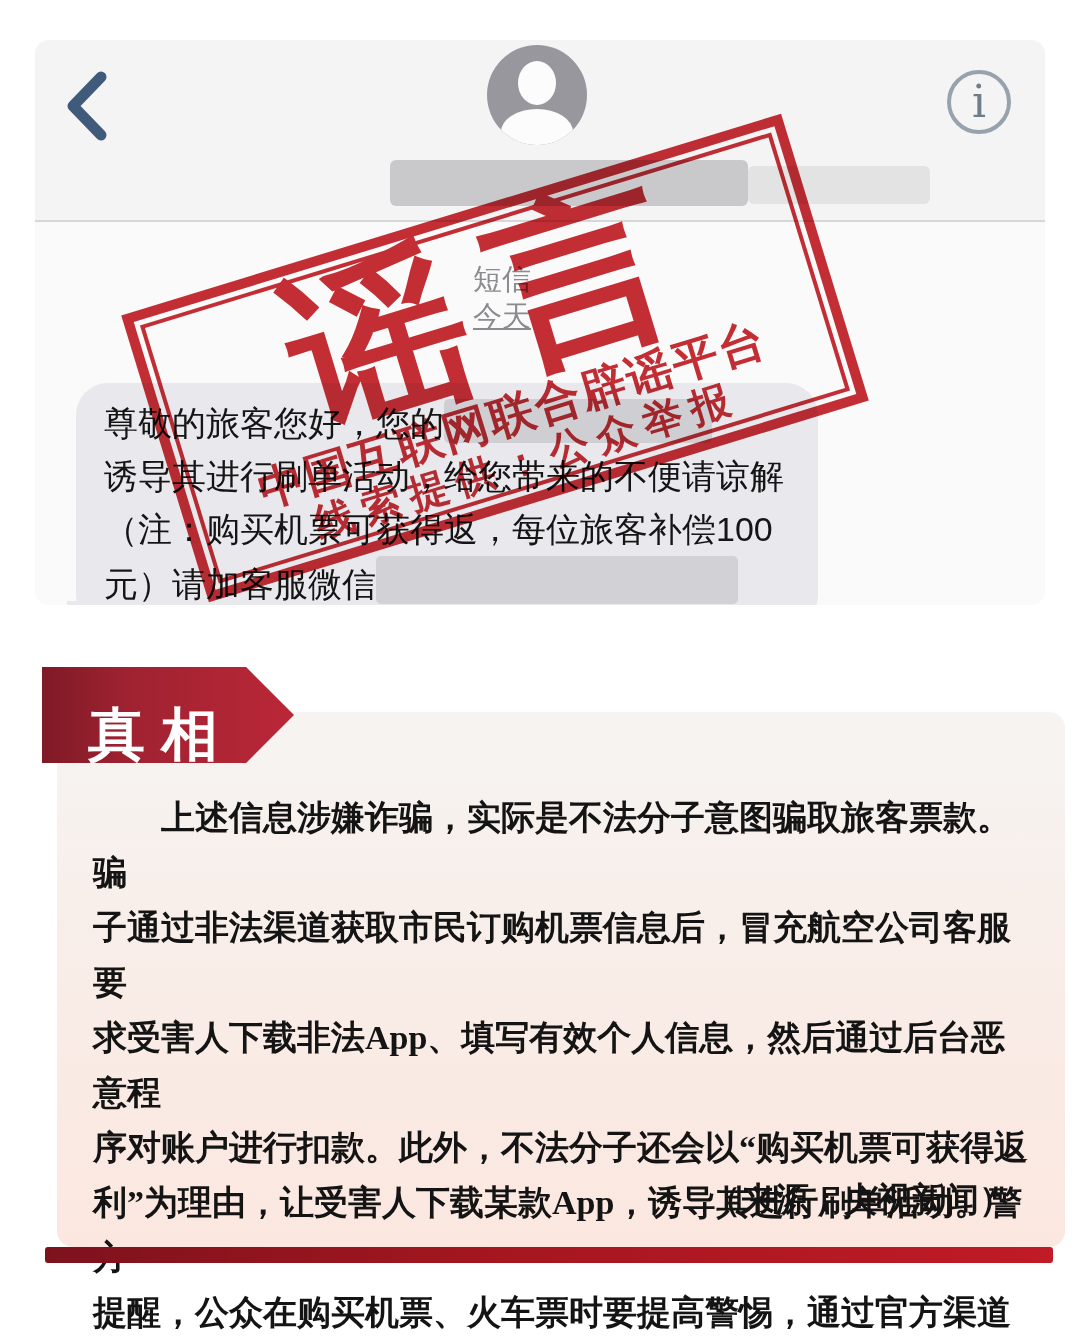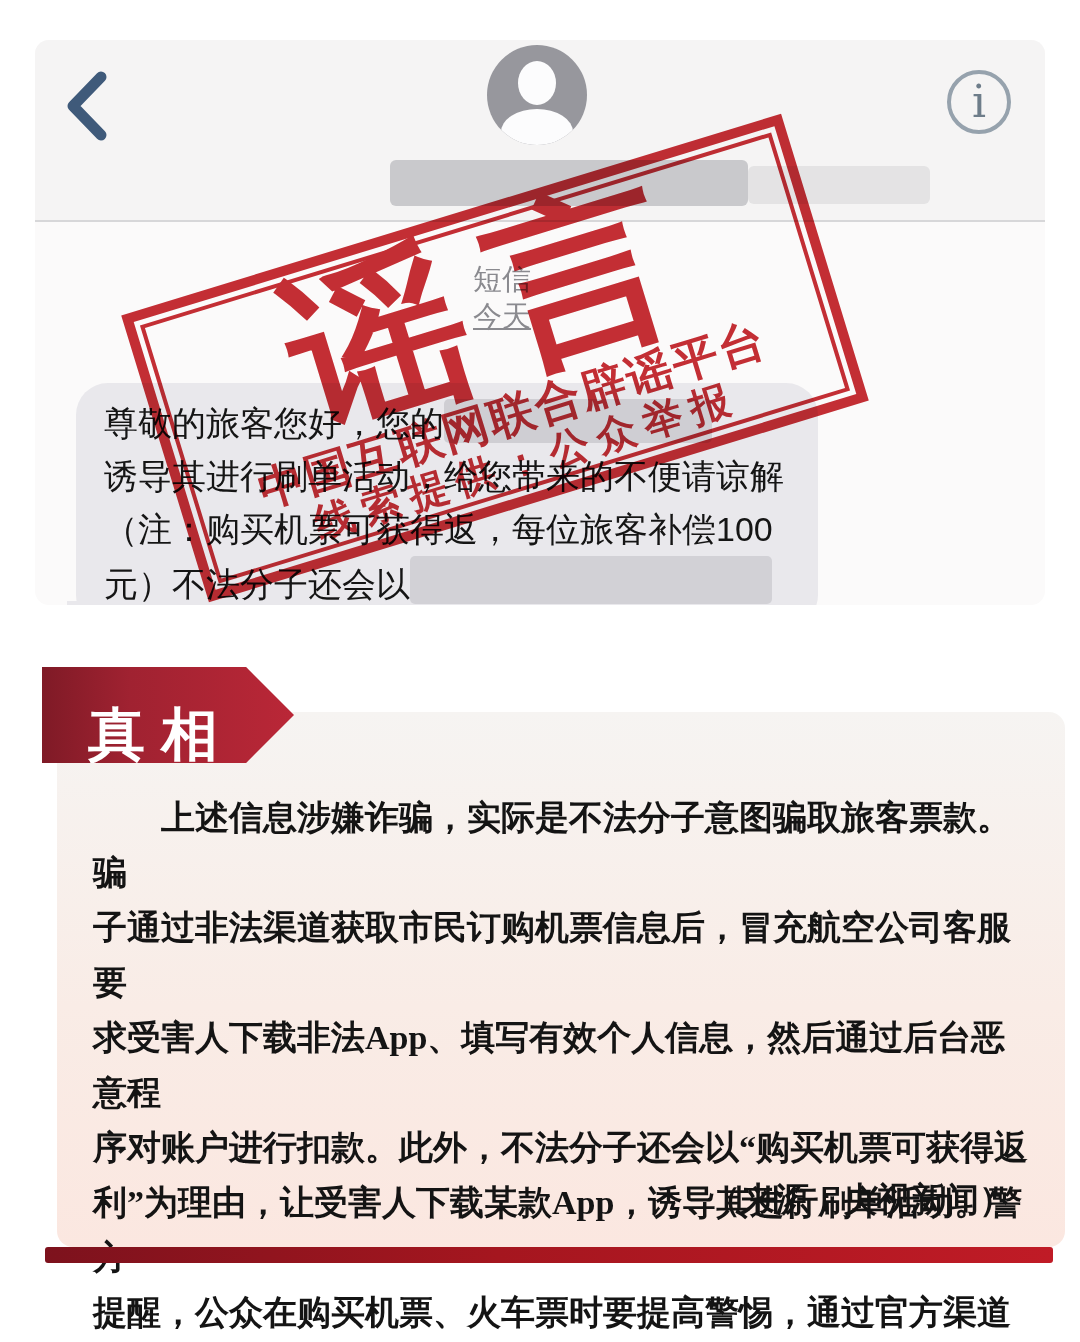--- a/index.html
+++ b/index.html
@@ -144,21 +144,21 @@
       </div>
     </div>
 
     <div class="meta-label meta-sms">短信</div>
     <div class="meta-label meta-today">今天</div>
 
     <div class="bubble">
       <div class="line"><span>尊敬的旅客您好，您的</span><span class="redact-inline redact-a"></span></div>
       <div class="line">诱导其进行刷单活动，给您带来的不便请谅解</div>
       <div class="line">（注：购买机票可获得返，每位旅客补偿100</div>
-      <div class="line"><span>元）不法分子还会以</span><span class="redact-inline redact-b"></span></div>
+      <div class="line"><span>元）请加客服微信</span><span class="redact-inline redact-b"></span></div>
     </div>
   </div>
 
   <div class="stamp">
     <div class="stamp-inner">
       <div class="stamp-word">谣言</div>
       <div class="stamp-platform">中国互联网联合辟谣平台</div>
       <div class="stamp-clue">线索提供：公众举报</div>
     </div>
   </div>

